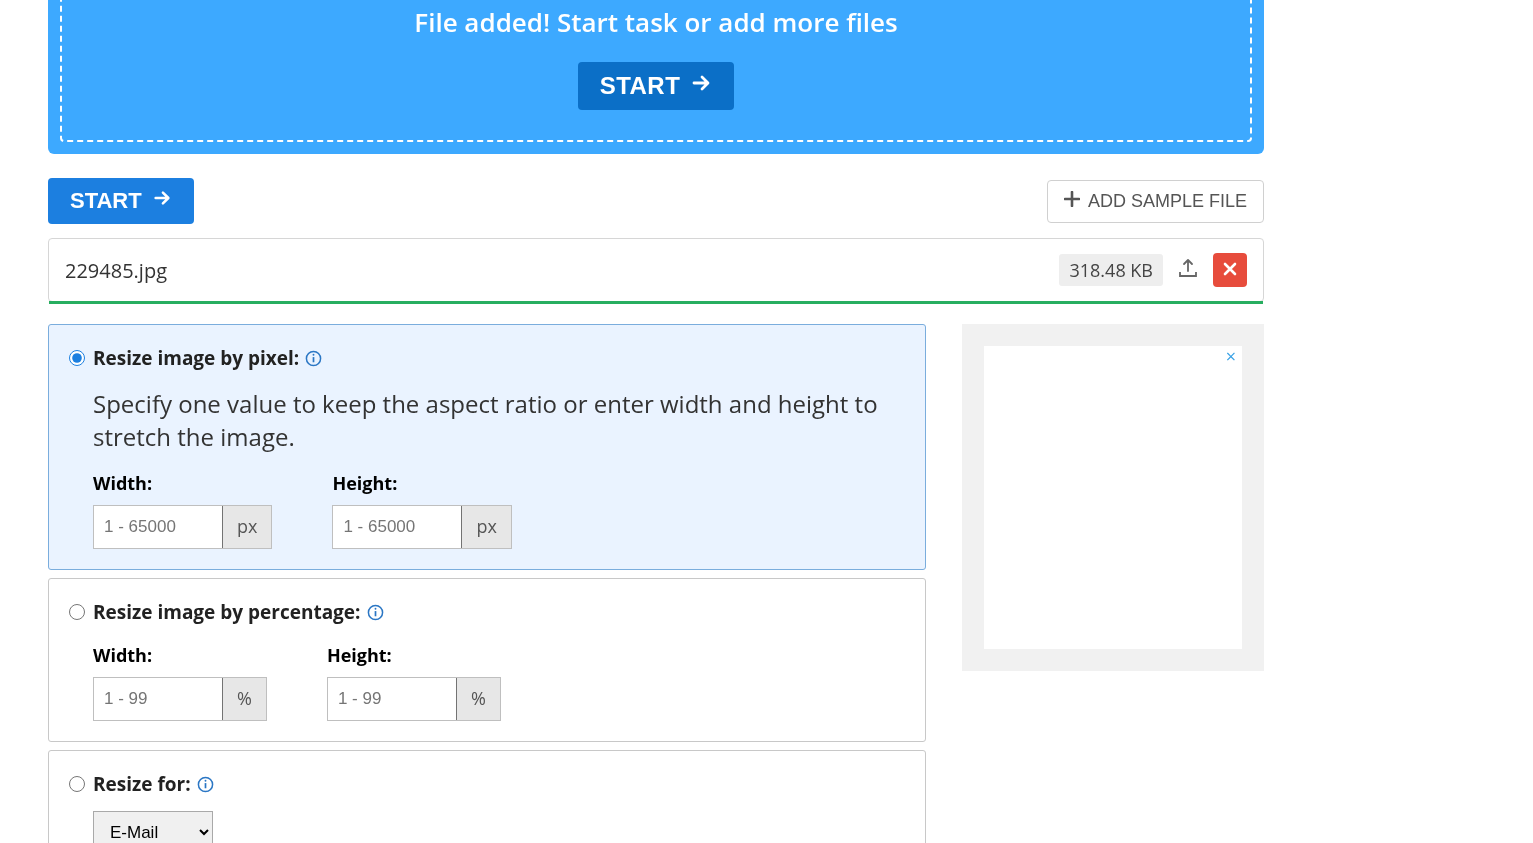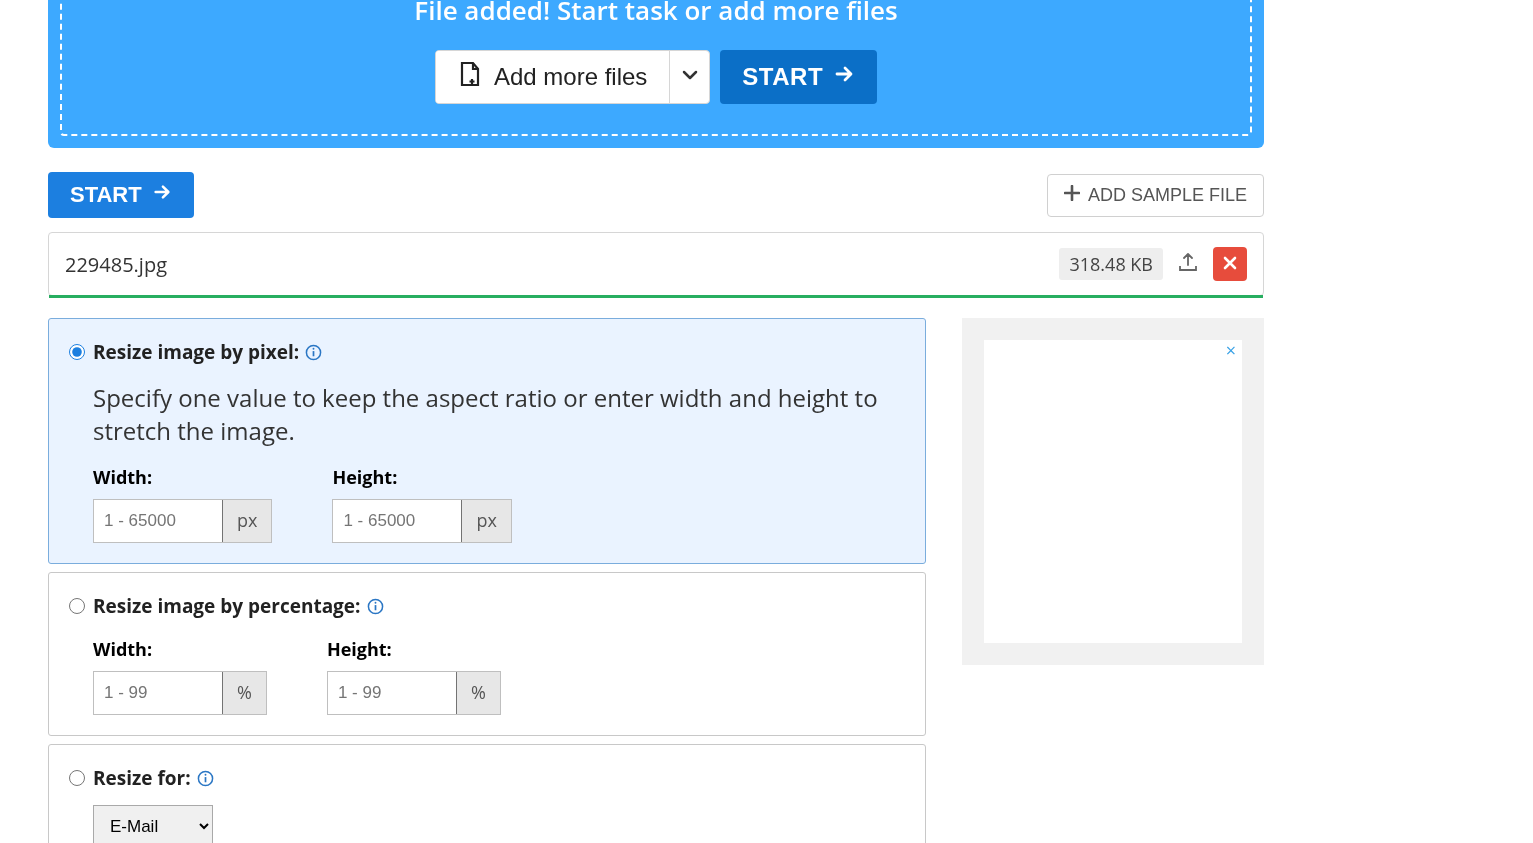--- a/index.html
+++ b/index.html
@@ -5,21 +5,21 @@
 * { box-sizing: border-box; margin: 0; padding: 0; }
 body {
   font-family: "Segoe UI", "Open Sans", Arial, sans-serif;
   background: #ffffff;
   color: #333;
 }
 .page {
   width: 1312px;
   height: 843px;
   overflow: hidden;
-  padding: 0 48px;
+  padding: 12px 48px;
 }
 .upload-panel {
   background: #3baaff;
   background: linear-gradient(#3da9ff,#3da9ff);
   border-radius: 6px;
   padding: 0 12px 12px 12px;
   margin-top: -40px;
 }
 .upload-inner {
   border: 2px dashed #ffffff;
@@ -275,39 +275,20 @@
 </style>
 </head>
 <body>
 
 <div class="page">
 
   <div class="upload-panel">
     <div class="upload-inner">
       <div class="upload-title">File added! Start task or add more files</div>
       <div class="upload-buttons">
-        <div class="add-more-group">
-          <button class="add-more-btn">
-            <span>
-              <svg width="24" height="26" viewBox="0 0 24 26" fill="none">
-                <path d="M4 2 H15 L20 8 V24 H4 Z" stroke="#222" stroke-width="2.2" fill="none"></path>
-                <path d="M15 2 V8 H20" stroke="#222" stroke-width="2.2" fill="none"></path>
-                <path d="M14 23 V18 M11.5 20.5 H16.5" stroke="#222" stroke-width="2.2"></path>
-              </svg>
-            </span>
-            <span>Add more files</span>
-          </button>
-          <div class="add-more-caret">
-            <span>
-              <svg width="18" height="18" viewBox="0 0 18 18">
-                  <path d="M3 6 L9 12 L15 6" stroke="#333" stroke-width="2.5" fill="none" stroke-linecap="round" stroke-linejoin="round"></path>
-                </svg>
-            </span>
-          </div>
-        </div>
         <button class="start-btn">
           <span>START</span>
           <span>
             <svg width="22" height="22" viewBox="0 0 22 22">
                 <path d="M4 11 H17 M12 5 L18 11 L12 17" stroke="#fff" stroke-width="2.8" fill="none" stroke-linecap="round" stroke-linejoin="round"></path>
               </svg>
           </span>
         </button>
       </div>
     </div>

